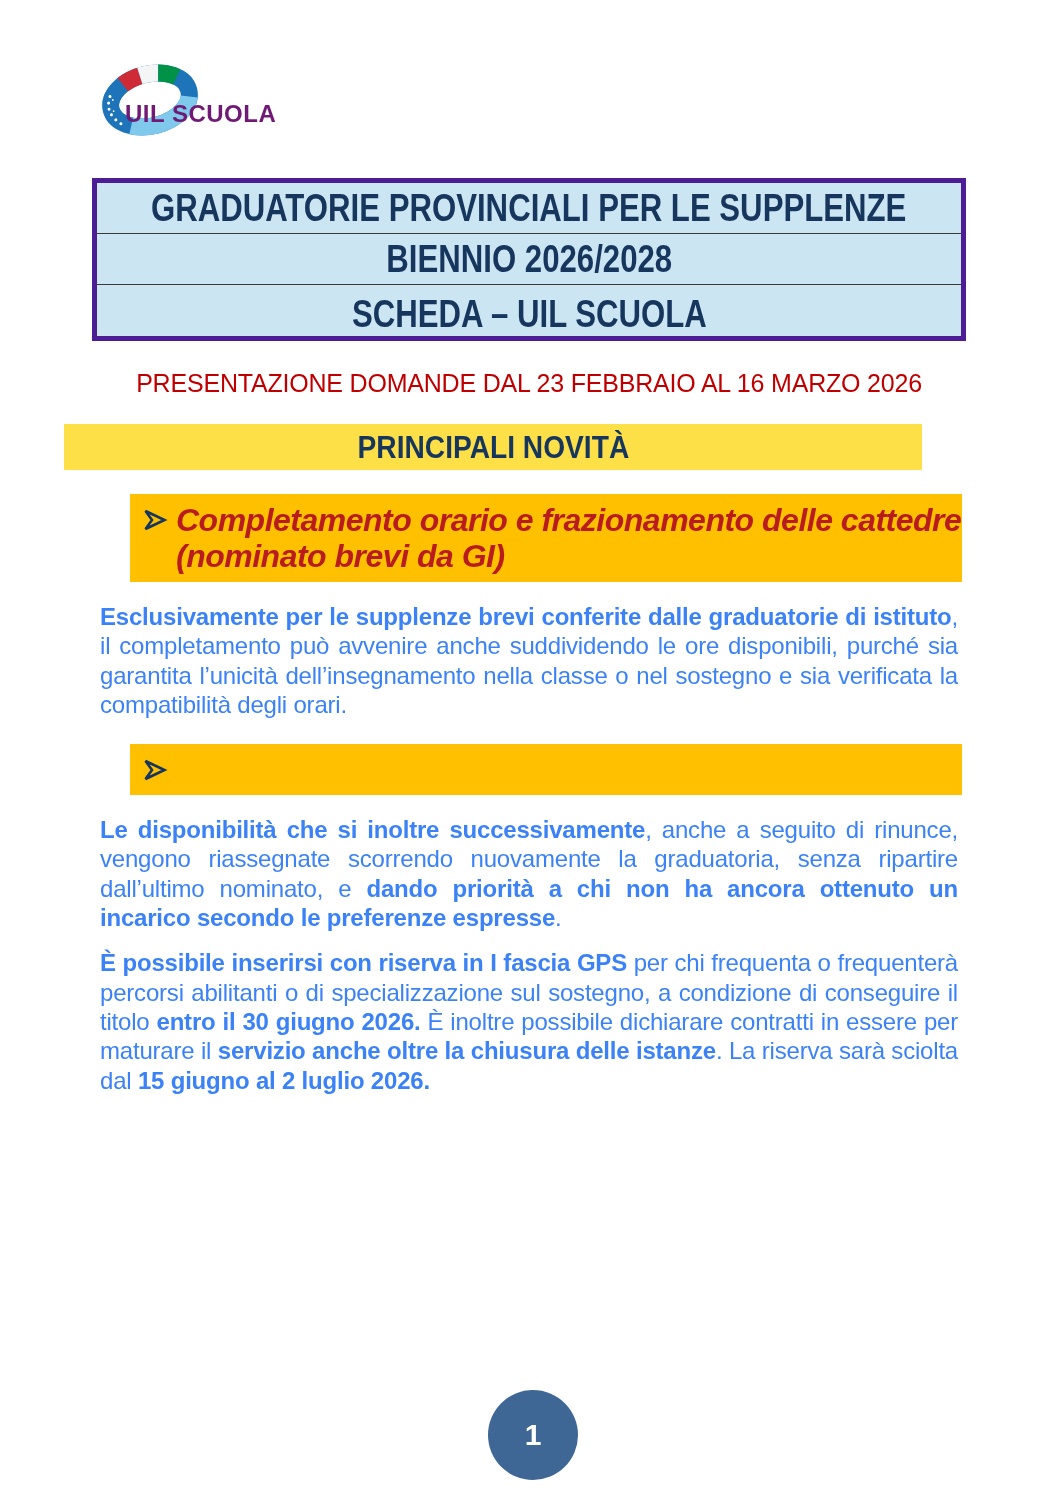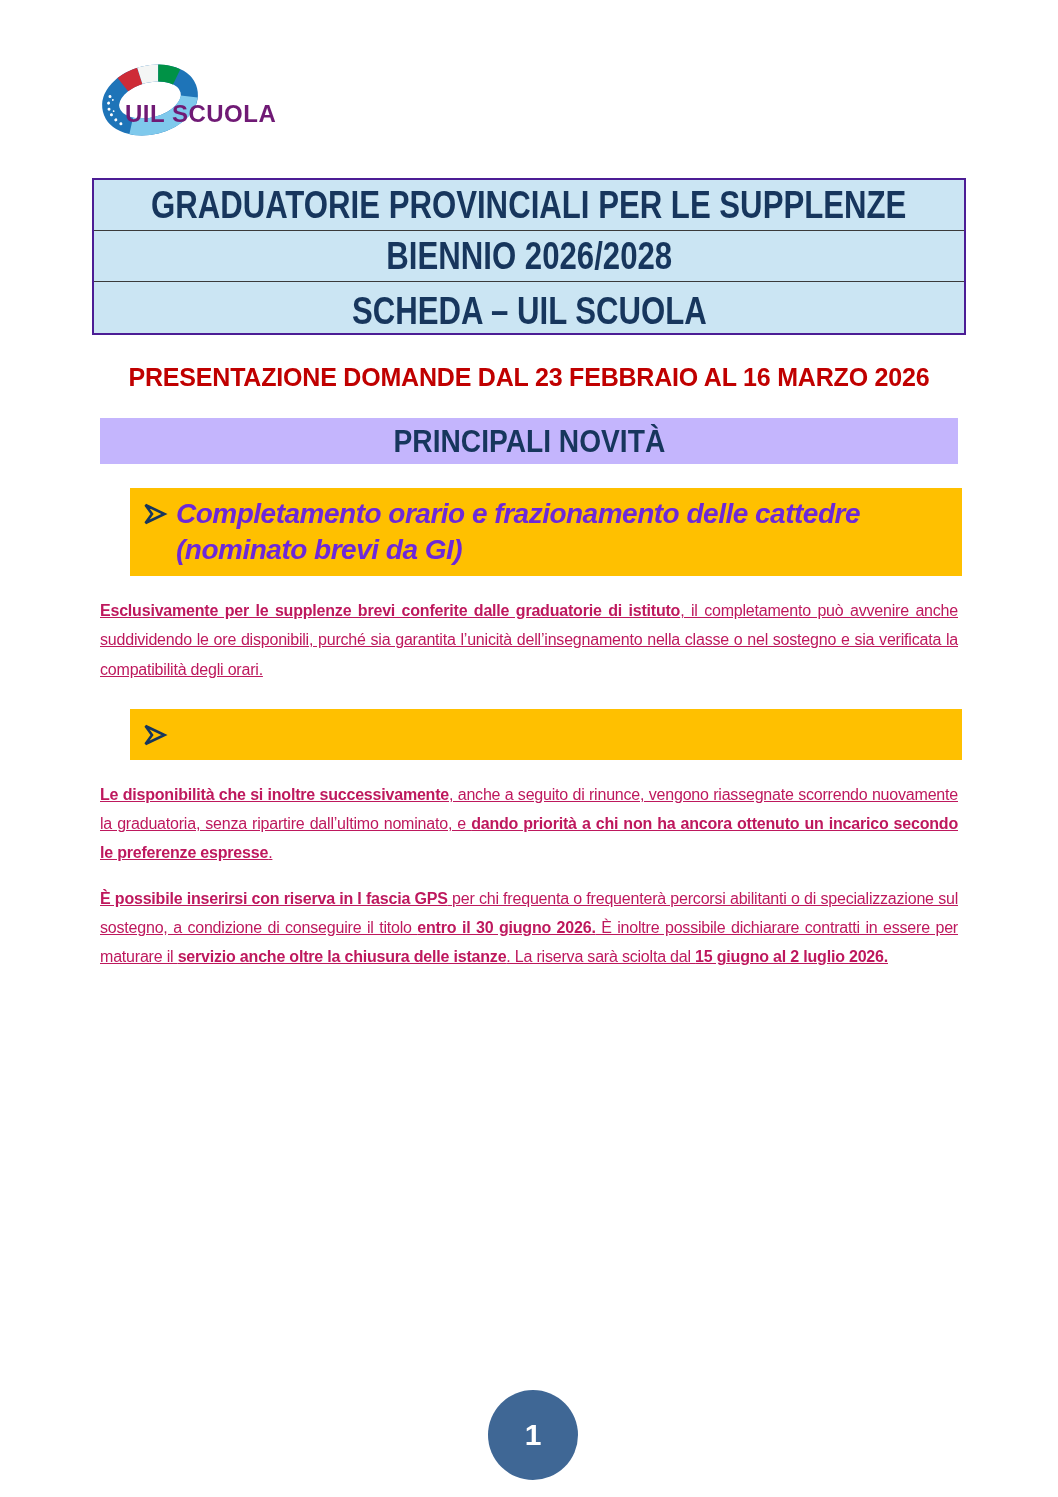--- a/index.html
+++ b/index.html
@@ -18,80 +18,79 @@
   
   .logo { position:relative; margin:58px 0 0 98px; width:210px; height:84px; }
   .logo svg { position:absolute; left:0; top:0; }
   .logo-text {
     position:absolute; left:27px; top:42px;
     font-size:24px; font-weight:bold; letter-spacing:0.5px;
     color:#701a75; white-space:nowrap;
   }
 
   
-  .header-table { margin:36px 0 0 92px; width:874px; border:2px solid #4c1d95; }
+  .header-table { margin:36px 0 0 92px; width:874px; border:5px solid #4c1d95; }
   .header-row {
     height:51px; border-bottom:1px solid #3a3a3a;
     background:#CBE5F3;
     display:flex; align-items:center; justify-content:center;
   }
   .header-row:last-child { border-bottom:none;align-items:flex-end; }
   .header-row .t {
     display:inline-block;
     font-size:38px; font-weight:bold; color:#17365D;
     transform:scaleX(0.82); transform-origin:center;
     white-space:nowrap;
   }
 
   
   .deadline {
     margin-top:28px; text-align:center;
-    font-size:25px; font-weight:bold; color:#C00000;
+    font-size:25px; font-weight:normal; color:#C00000;
     letter-spacing:-0.2px;
   }
 
   
   .section-banner {
-    margin:26px 0 0 100px; width:858px; height:46px;
-    background:#c4b5fd;
+    margin:26px 0 0 64px; width:858px; height:46px;
+    background:#fde047;
     display:flex; align-items:center; justify-content:center;
   }
   .section-banner .t {
     display:inline-block;
     font-size:32px; font-weight:bold; color:#17365D;
     transform:scaleX(0.88); transform-origin:center;
     white-space:nowrap;
   }
 
   
   .gold-banner {
     margin-left:130px; width:832px;
     background:#FFC000;
     padding:8px 14px 8px 12px;
     display:flex; align-items:flex-start;
   }
   .gold-banner .arrow { flex:0 0 34px; padding-top:5px; }
   .gold-banner .lines { flex:1; }
   .gold-banner .line {
     display:block;
-    font-size:28px; font-weight:bold; font-style:italic;
-    color:#6d28d9; line-height:36px; letter-spacing:-0.5px;
+    font-size:32px; font-weight:bold; font-style:italic;
+    color:#b91c1c; line-height:36px; letter-spacing:-0.5px;
     white-space:nowrap;
   }
   .gb1 { margin-top:24px; }
   .gb2 { margin-top:25px; }
   .gb3 { margin-top:20px; }
 
   
   .para {
     margin-left:100px; width:858px;
-    font-size:16px; line-height:29.3px;
+    font-size:24px; line-height:29.3px;
     text-align:justify; letter-spacing:-0.2px;
-    color:#be185d;
-    text-decoration:underline;
+    color:#3b82f6;
   }
   .p1 { margin-top:20px; }
   .p2 { margin-top:20px; }
   .p3 { margin-top:16px; }
   .para .b { font-weight:bold; }
 
   
   .page-badge {
     position:absolute; left:488px; top:1390px;
     width:90px; height:90px; border-radius:50%;

